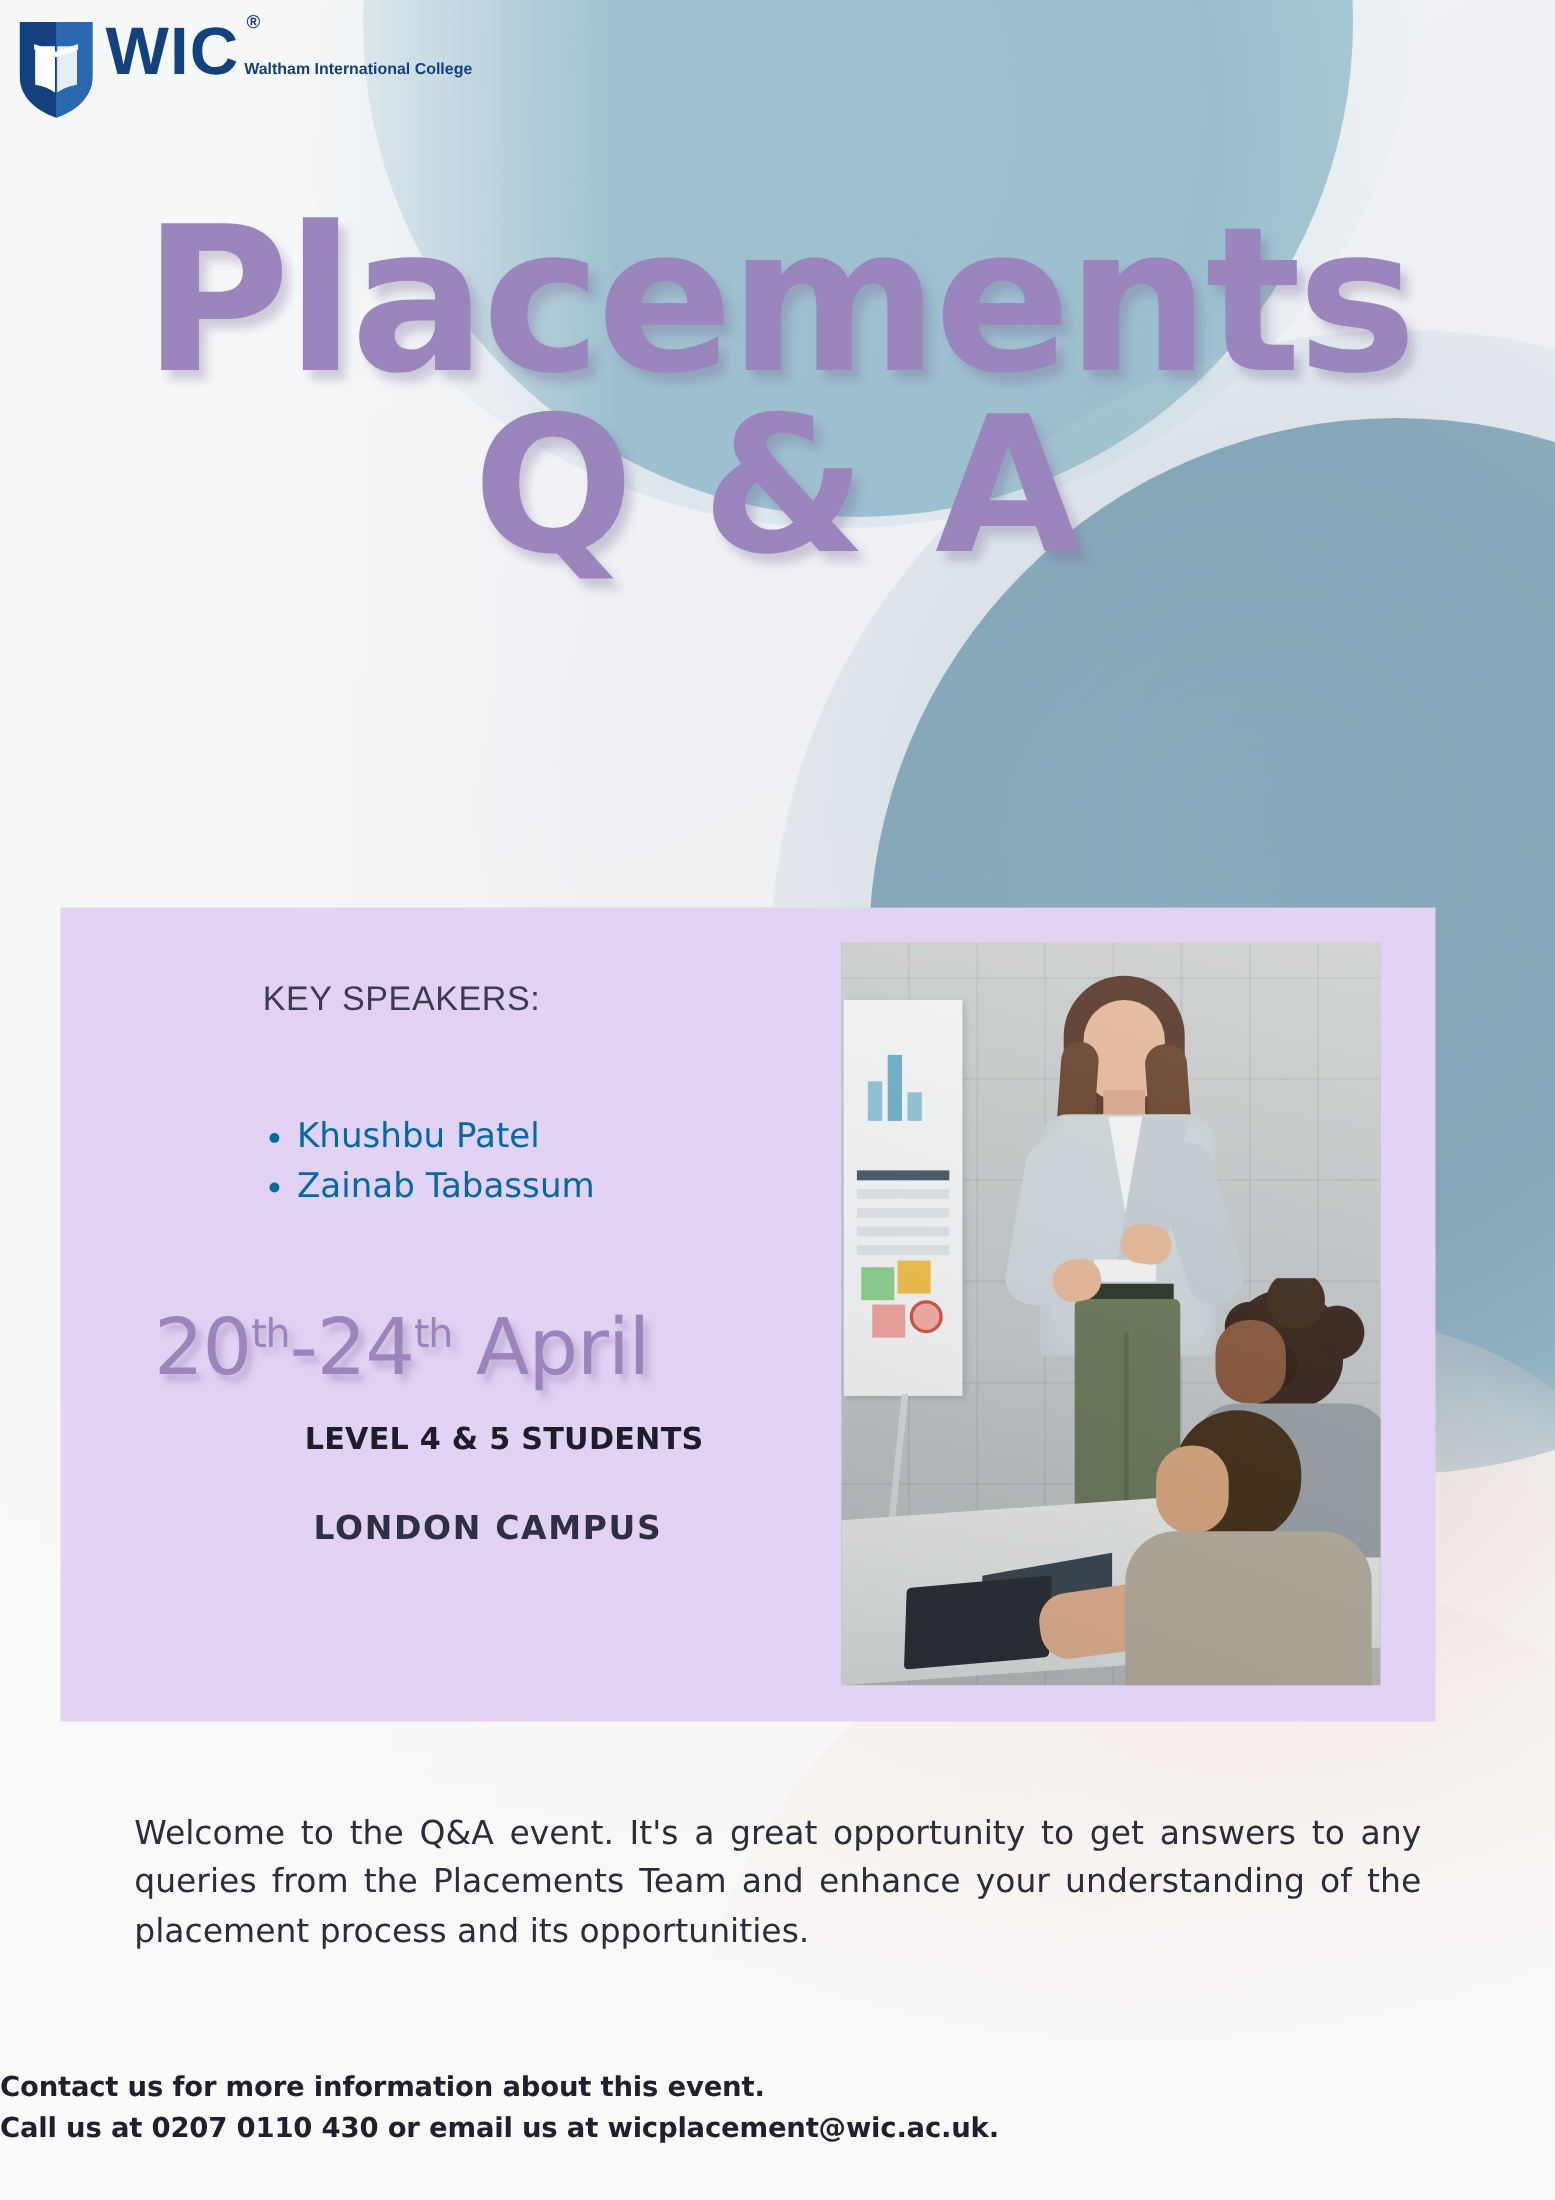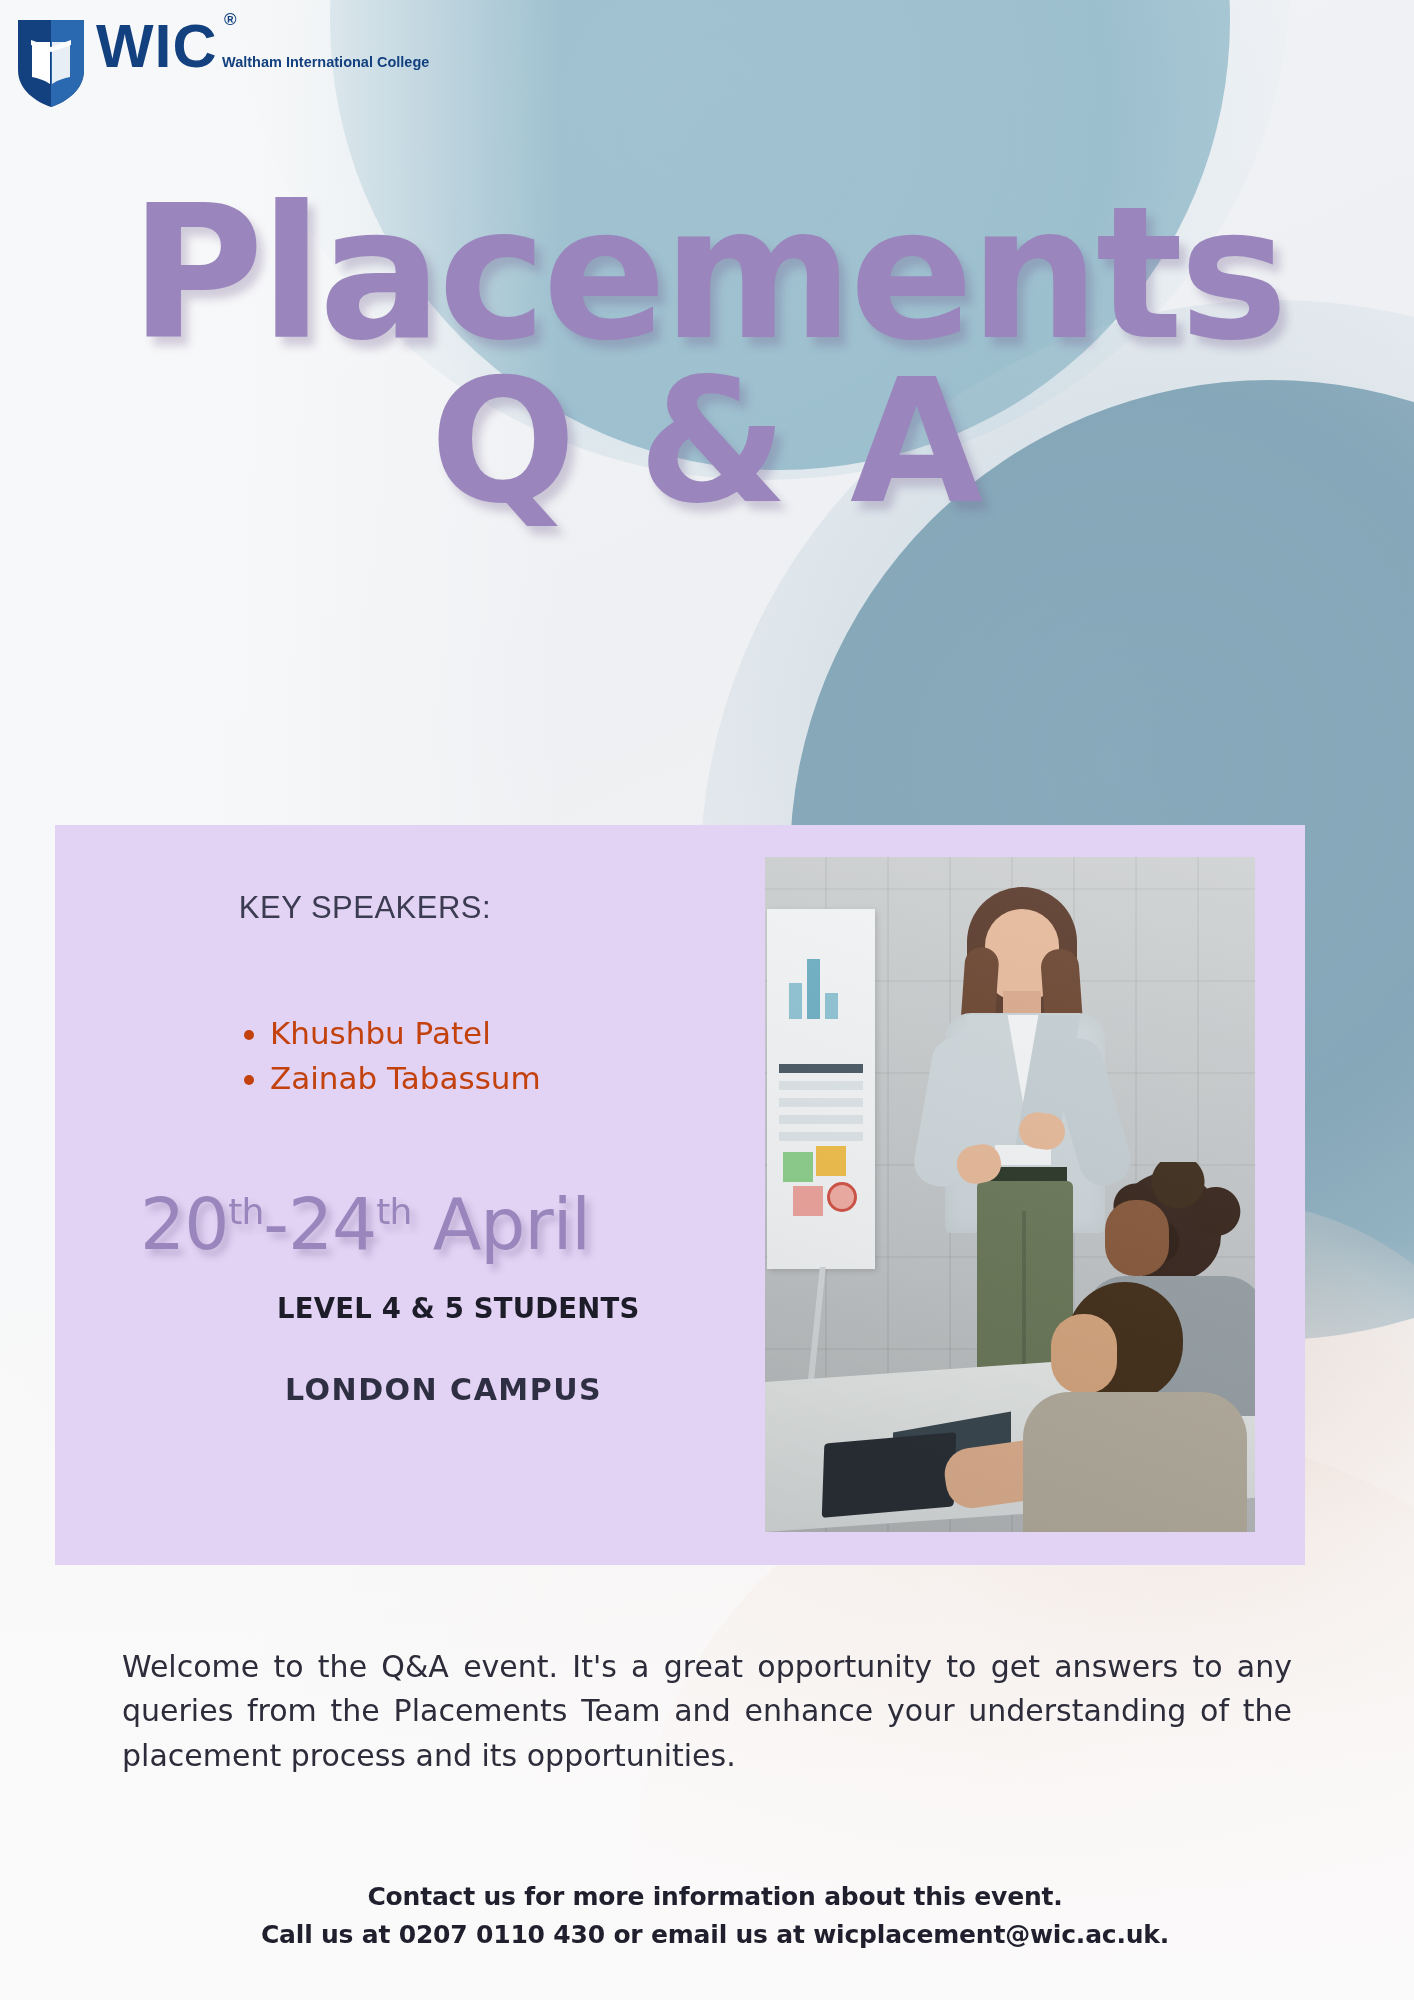--- a/index.html
+++ b/index.html
@@ -187,21 +187,21 @@
   }
   .speaker-list {
     list-style: disc;
     margin: 85px 0 0 215px;
     color: #262638;
   }
   .speaker-list li {
     font-family: "DejaVu Sans", sans-serif;
     font-size: 31px;
     line-height: 1.45;
-    color: #c2410c;
+    color: #0369a1;
   }
   .date-line {
     margin: 82px 0 0 85px;
     font-family: "DejaVu Sans", sans-serif;
     font-weight: 400;
     font-size: 71px;
     color: #9a86bc;
     text-shadow: 5px 6px 7px rgba(110,90,140,.3);
     letter-spacing: -1px;
     white-space: nowrap;
@@ -427,23 +427,21 @@
     color: #2c2c3a;
     text-align: justify;
     z-index: 5;
   }
 
   
   .contact {
     position: absolute;
     left: 0; right: 0;
     top: 1878px;
-    text-align: center;
     z-index: 5;
-    padding-left: 16px;
   }
   .contact div {
     font-family: "DejaVu Sans", sans-serif;
     font-weight: 700;
     font-size: 25px;
     line-height: 1.5;
     color: #1f1f2e;
     letter-spacing: -.2px;
   }
 </style>

